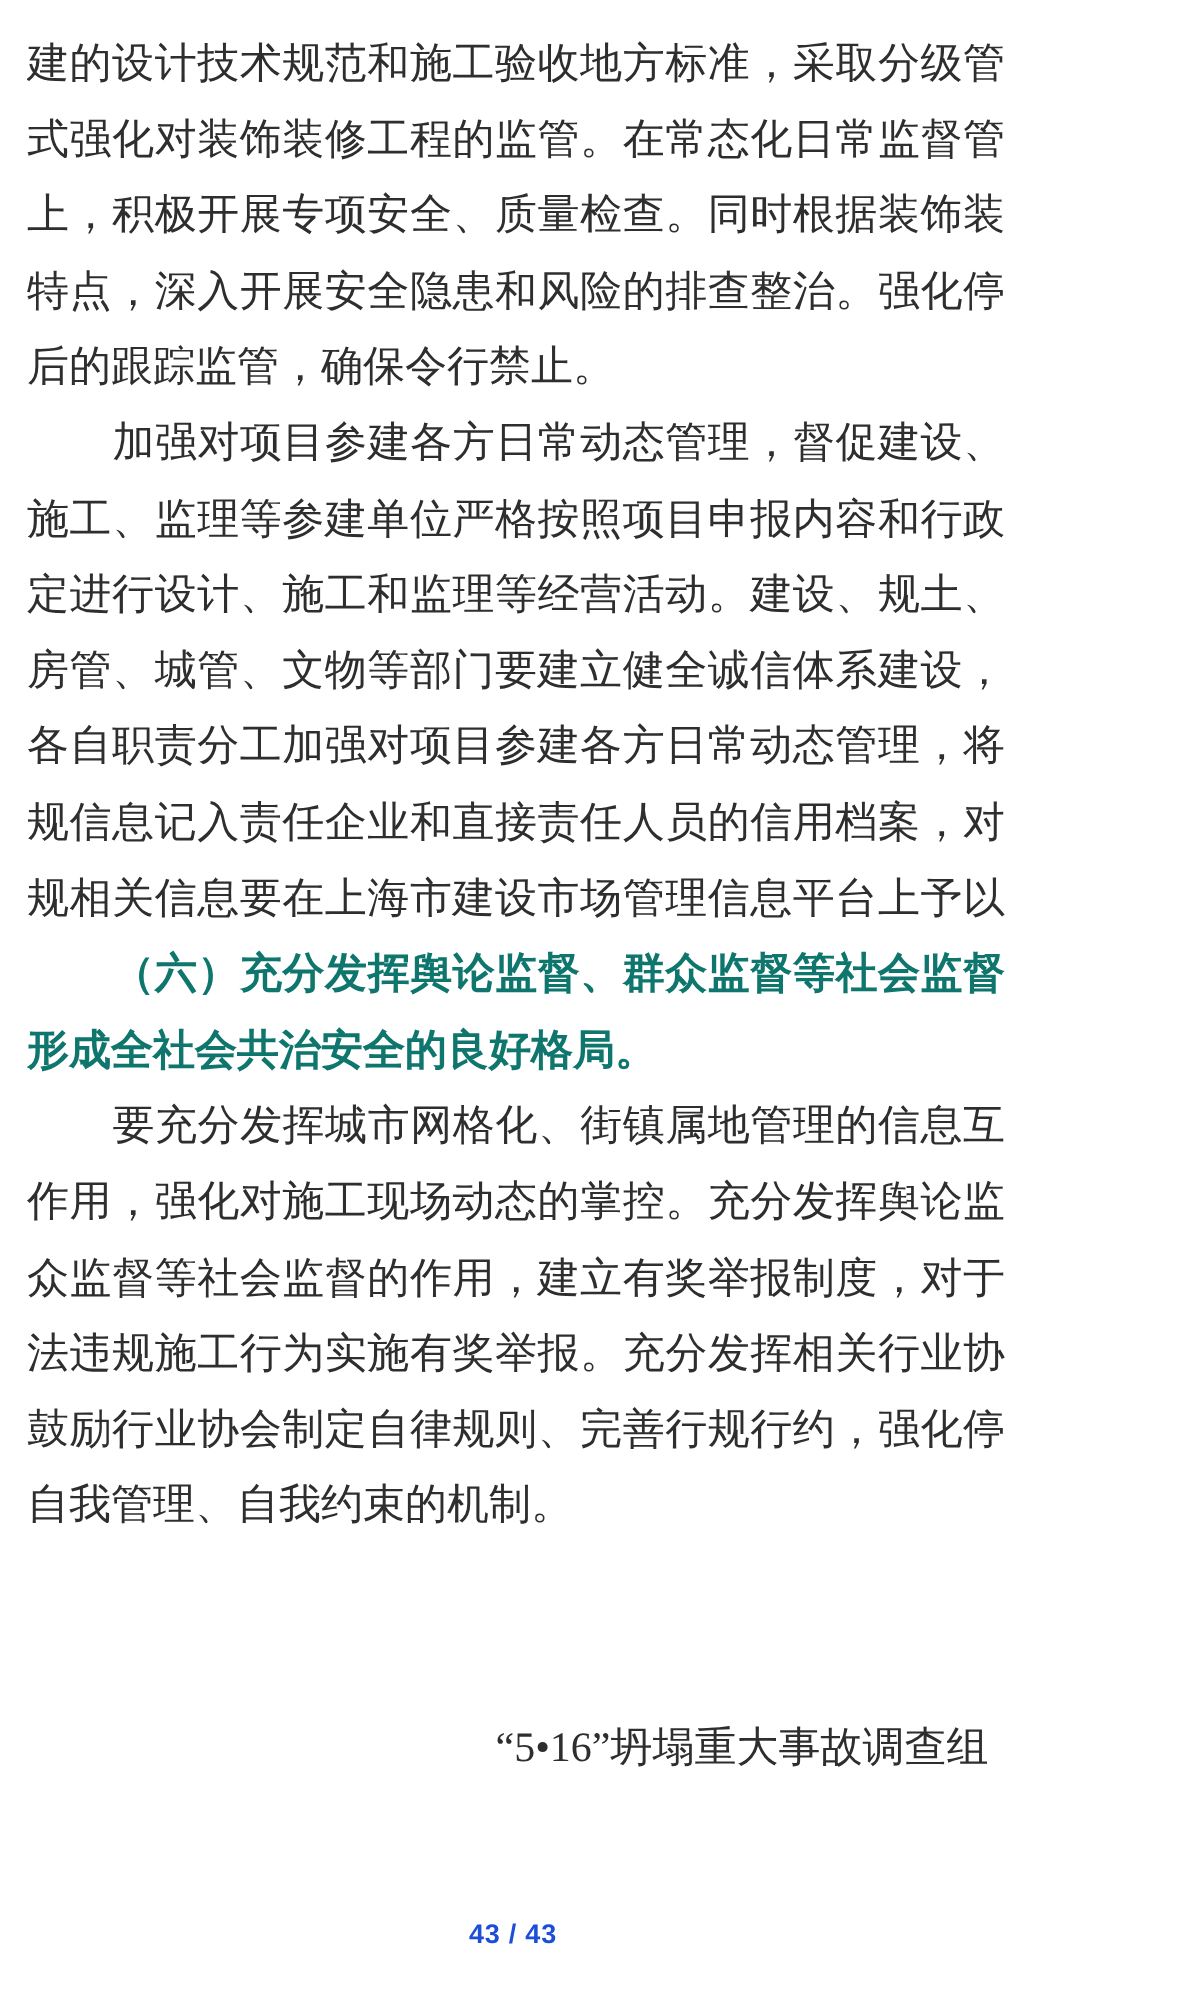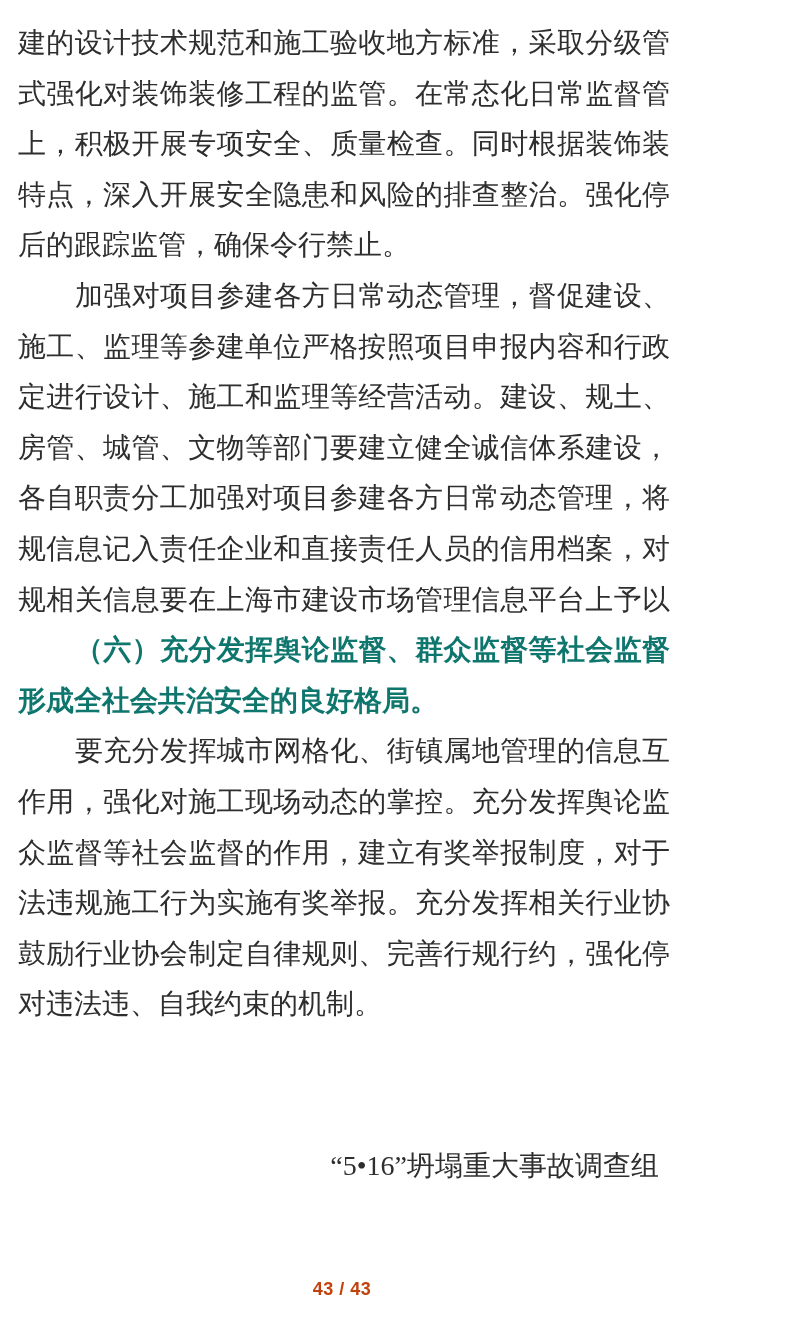--- a/index.html
+++ b/index.html
@@ -60,21 +60,21 @@
   .page-indicator {
     position: absolute;
     top: 1279px;
     left: 0;
     right: 0;
     text-align: center;
     font-family: "Liberation Sans", sans-serif;
     font-size: 18px;
     font-weight: 700;
     letter-spacing: 0.5px;
-    color: #c2410c;
+    color: #1d4ed8;
   }
 </style>
 </head>
 <body>
 
 <div class="page">
 
   <div class="doc-content">
 
   <div class="line justify">建的设计技术规范和施工验收地方标准，采取分级管控的方</div>
@@ -89,21 +89,21 @@
       <div class="line justify">各自职责分工加强对项目参建各方日常动态管理，将有关违</div>
       <div class="line justify">规信息记入责任企业和直接责任人员的信用档案，对违法违</div>
       <div class="line justify">规相关信息要在上海市建设市场管理信息平台上予以曝光。</div>
       <div class="line justify indent bold">（六）充分发挥舆论监督、群众监督等社会监督的作用，</div>
       <div class="line bold">形成全社会共治安全的良好格局。</div>
       <div class="line justify indent">要充分发挥城市网格化、街镇属地管理的信息互通互联</div>
       <div class="line justify">作用，强化对施工现场动态的掌控。充分发挥舆论监督、群</div>
       <div class="line justify">众监督等社会监督的作用，建立有奖举报制度，对于各类违</div>
       <div class="line justify">法违规施工行为实施有奖举报。充分发挥相关行业协会作用，</div>
       <div class="line justify">鼓励行业协会制定自律规则、完善行规行约，强化停止施工</div>
-      <div class="line">对违法违、自我约束的机制。</div>
+      <div class="line">自我管理、自我约束的机制。</div>
     </div>
 
   <div class="signature">
     <span class="sig-line">“5•16”坍塌重大事故调查组</span>
   </div>
 
   <div class="page-indicator">43 / 43</div>
 
 </div>
 

